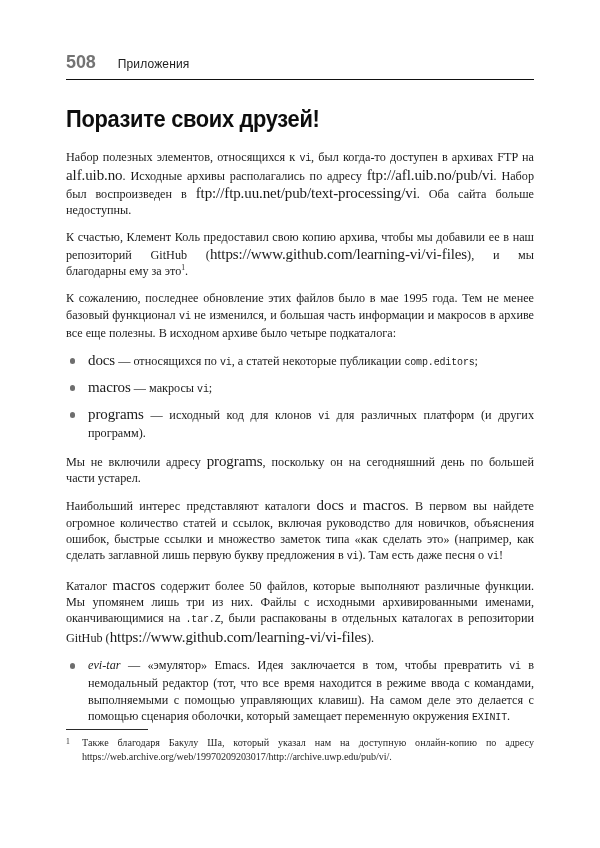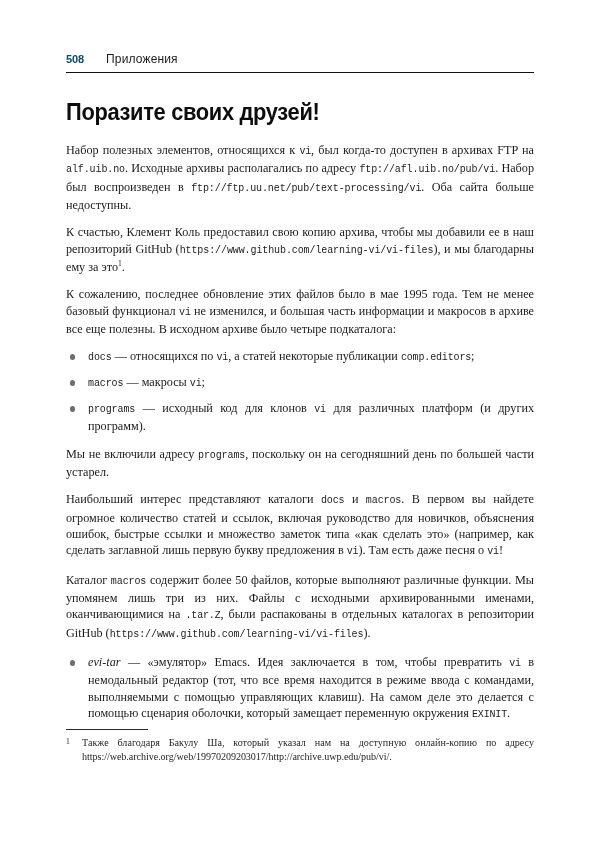--- a/index.html
+++ b/index.html
@@ -32,23 +32,23 @@
   
   .runhead {
     display: flex;
     align-items: baseline;
     gap: 22px;
     padding-bottom: 5px;
   }
   .runhead-folio {
     font-family: "Liberation Sans", "DejaVu Sans", sans-serif;
     font-weight: bold;
-    font-size: 11px;
+    font-size: 18px;
     letter-spacing: -0.1px;
-    color: #0c4a6e;
+    color: #737373;
   }
   .runhead-title {
     font-family: "Liberation Sans", "DejaVu Sans", sans-serif;
     font-size: 12px;
     color: #1d1d1d;
     letter-spacing: 0.15px;
   }
   .runhead-rule {
     border-top: 1.6px solid #111;
     margin-top: 1px;
@@ -74,22 +74,22 @@
     line-height: 16.35px;
     margin: 0 0 11px 0;
     text-align: justify;
     text-justify: inter-word;
     color: #1b1b1b;
     hyphens: manual;
   }
 
   
   .sans {
-    font-family: Liberation Mono, monospace;
-    font-size: 10px;
+    font-family: Liberation Serif, serif;
+    font-size: 15px;
     letter-spacing: -0.1px;
   }
   
   .mono {
     font-family: Liberation Mono, monospace;
     font-size: 10px;
     letter-spacing: -0.15px;
   }
   .ital {
     font-style: italic;

